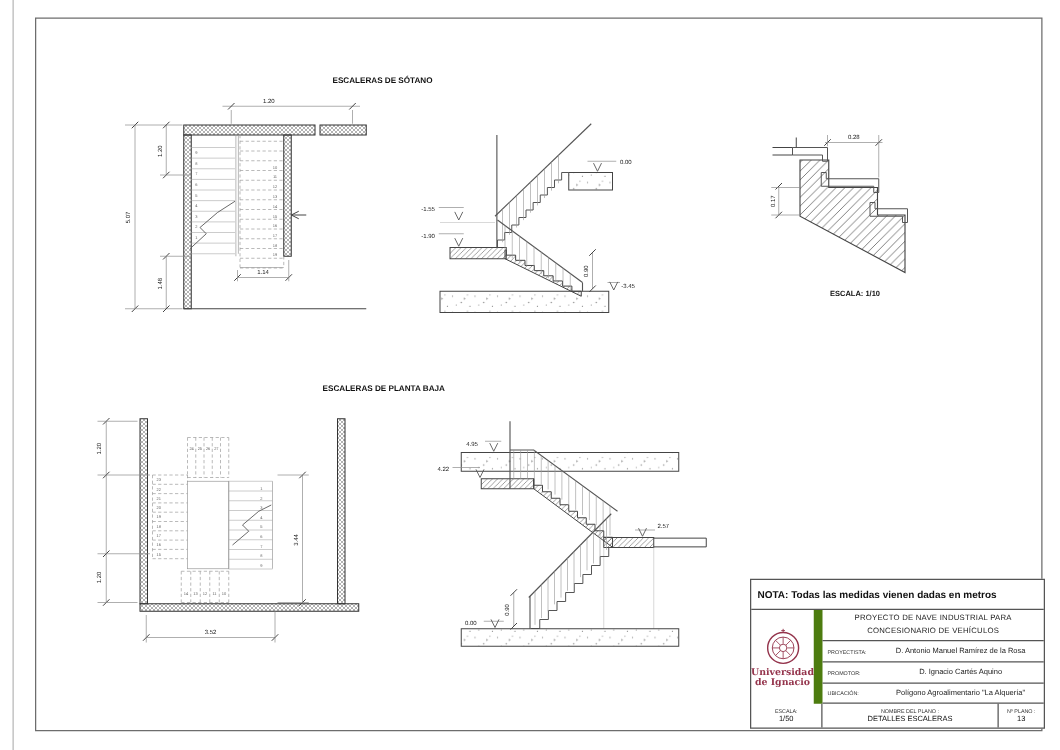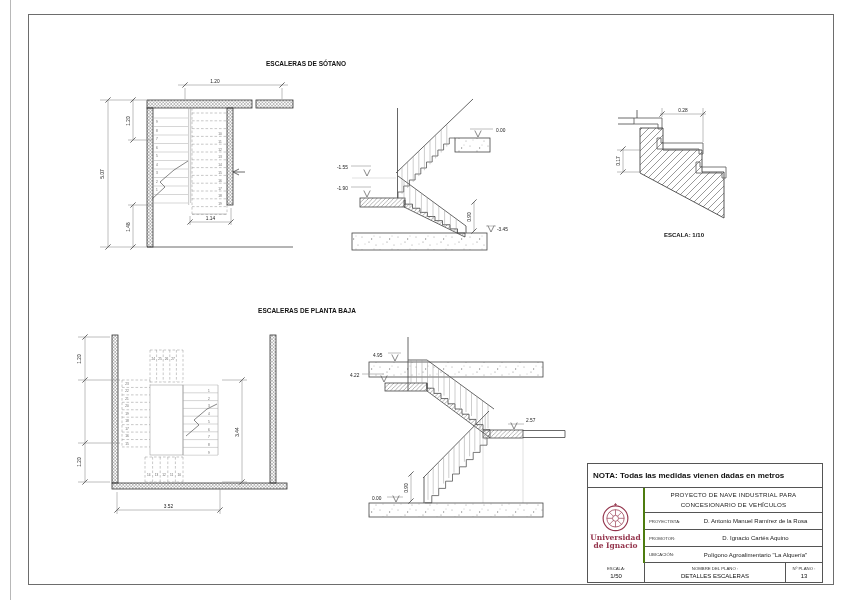--- a/index.html
+++ b/index.html
@@ -27,26 +27,26 @@
   .stp{stroke:#555;stroke-width:.8;fill:none}
   .brk{stroke:#555;stroke-width:.7;fill:none}
   text{font-family:"Liberation Sans","DejaVu Sans",sans-serif;fill:#222}
   text.d{font-size:4.8px}
   text.tt{font-size:6.5px;font-weight:bold;fill:#111}
   text.sc{font-size:6px;font-weight:bold;fill:#111}
   text.n{font-size:3.2px;fill:#666}
   .mid{text-anchor:middle}
 
   
-  .tb{position:absolute;left:587px;top:463px;width:236px;height:120px;border:1px solid #555;
+  .tb{position:absolute;left:600px;top:463px;width:236px;height:120px;border:1px solid #555;
       box-sizing:border-box;background:#fff}
   .nota{height:23px;display:flex;align-items:center;padding-left:5px;font-size:8px;font-weight:bold;color:#111}
   .tbl{position:absolute;left:0;top:23px;right:0;bottom:0;border-top:1px solid #555;
        display:grid;grid-template-columns:57px 1fr;grid-template-rows:25px 17px 17px 16px 1fr}
-  .logo-cell{grid-row:1/5;grid-column:1;border-right:2px solid #4d7c0f;display:flex;flex-direction:column;
+  .logo-cell{grid-row:1/5;grid-column:1;border-right:7px solid #4d7c0f;display:flex;flex-direction:column;
              align-items:center;justify-content:center;text-align:center}
   .seal{width:33px;height:33px}
   .uni{font-family:"DejaVu Serif","Liberation Serif",serif;font-weight:bold;font-size:7.5px;line-height:1.1}
   .proj{grid-column:2;grid-row:1;border-bottom:1px solid #555;display:flex;flex-direction:column;
         align-items:center;justify-content:center;font-size:6.2px;line-height:1.6;letter-spacing:.2px;color:#222}
   .rc{grid-column:2;border-bottom:1px solid #555;display:flex;align-items:center;font-size:6px;color:#222}
   .lbl{font-size:4.3px;color:#333;width:40px;padding-left:4px;flex:none}
   .val{flex:1;text-align:center}
   .bot{grid-column:1/3;display:flex}
   .bc{display:flex;flex-direction:column;align-items:center;justify-content:center;gap:1.5px;box-sizing:border-box}

